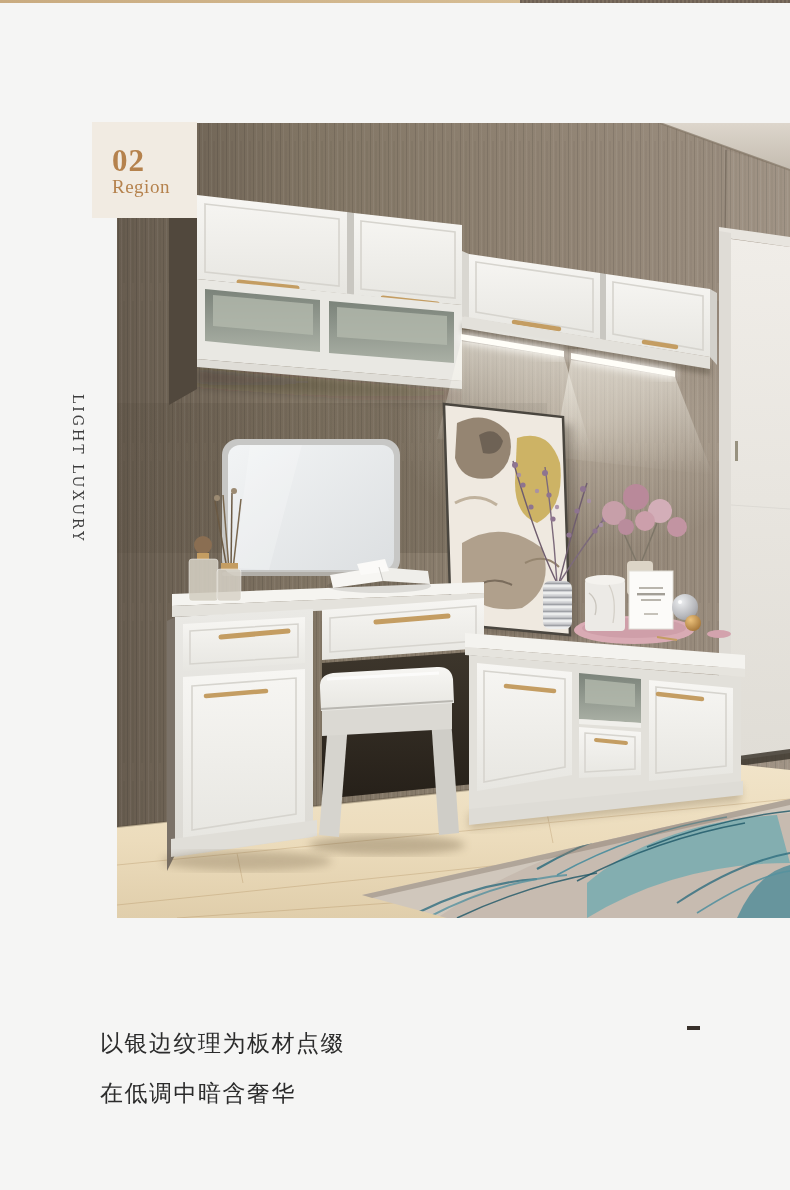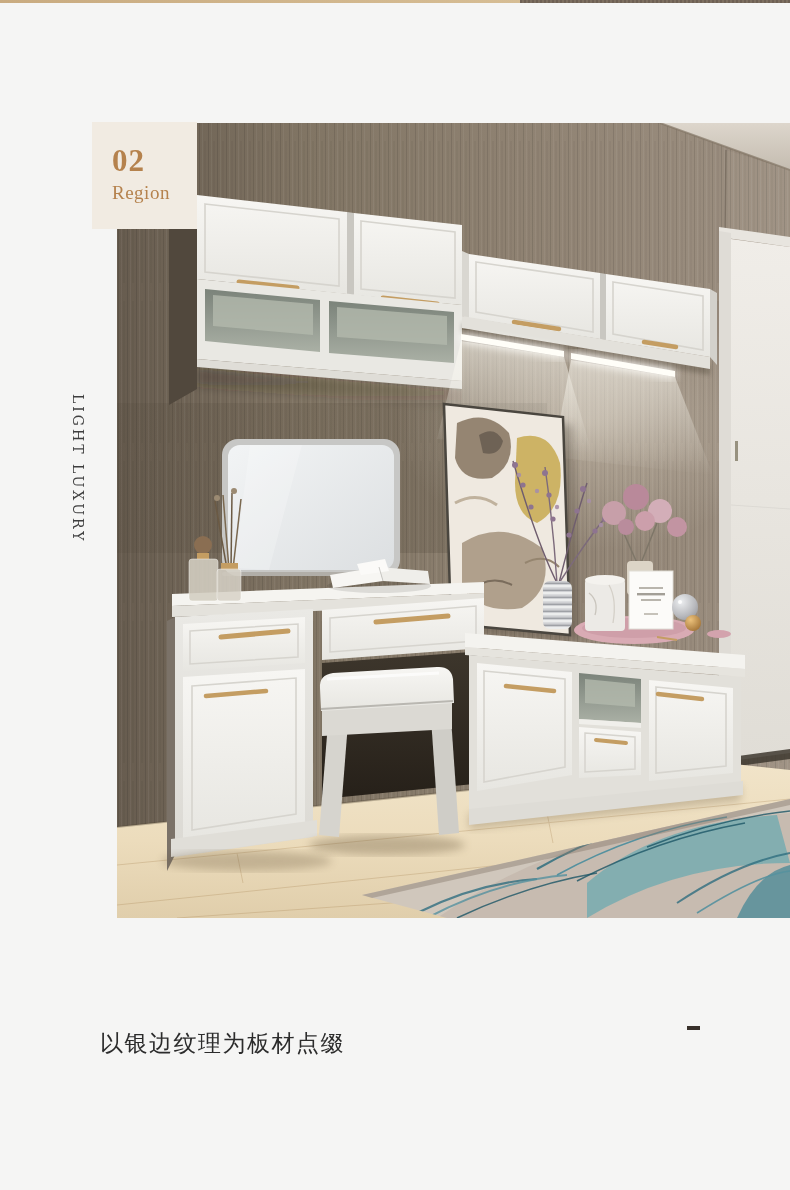--- a/index.html
+++ b/index.html
@@ -13,28 +13,28 @@
   .top-strip .seg-l{flex:0 0 520px;background:linear-gradient(90deg,var(--strip_left,#c9ab80),#d6bd94);}
   .top-strip .seg-r{flex:1;background:repeating-linear-gradient(90deg,var(--strip_right,#6e6054) 0 2px,#7d6f60 2px 4px);}
 
   .photo{
     position:absolute;left:117px;top:123px;width:673px;height:795px;
     background:#837767;
   }
   .photo svg{display:block;}
 
   .badge{
-    position:absolute;left:92px;top:122px;width:105px;height:107px;
+    position:absolute;left:92px;top:122px;width:105px;height:96px;
     background:var(--badge_bg,#f1ebe2);
     color:var(--accent,#b5824d);
     box-sizing:border-box;padding:24px 0 0 20px;
     font-family:"Liberation Serif",serif;
   }
   .badge .num{font-size:31px;font-weight:700;letter-spacing:1px;line-height:30px;}
-  .badge .lbl{font-size:19px;letter-spacing:.5px;margin-top:6px;}
+  .badge .lbl{font-size:19px;letter-spacing:.5px;}
 
   .side-label{
     position:absolute;left:70px;top:394px;height:175px;
     writing-mode:vertical-rl;text-orientation:sideways;
     font-family:"DejaVu Serif","Liberation Serif",serif;
     font-size:14px;letter-spacing:3px;
     color:var(--side_color,#3e3e3e);
     white-space:nowrap;
   }
 
@@ -409,14 +409,15 @@
 
 <div class="badge">
   <div class="num">02</div>
   <div class="lbl">Region</div>
 </div>
 
 <div class="side-label">LIGHT LUXURY</div>
 
 <div class="caption">
   <div>以银边纹理为板材点缀</div>
+  <div>在低调中暗含奢华</div>
 </div>
 <div class="dash"></div>
 
 </body></html>

